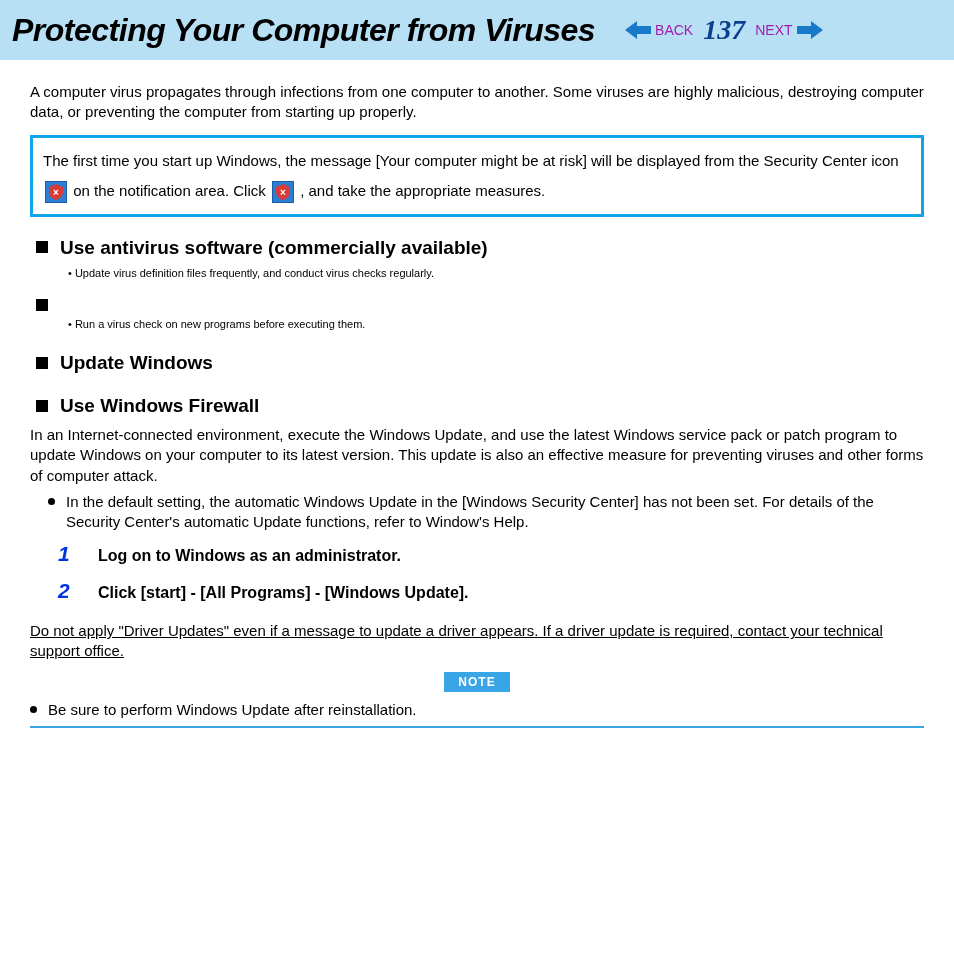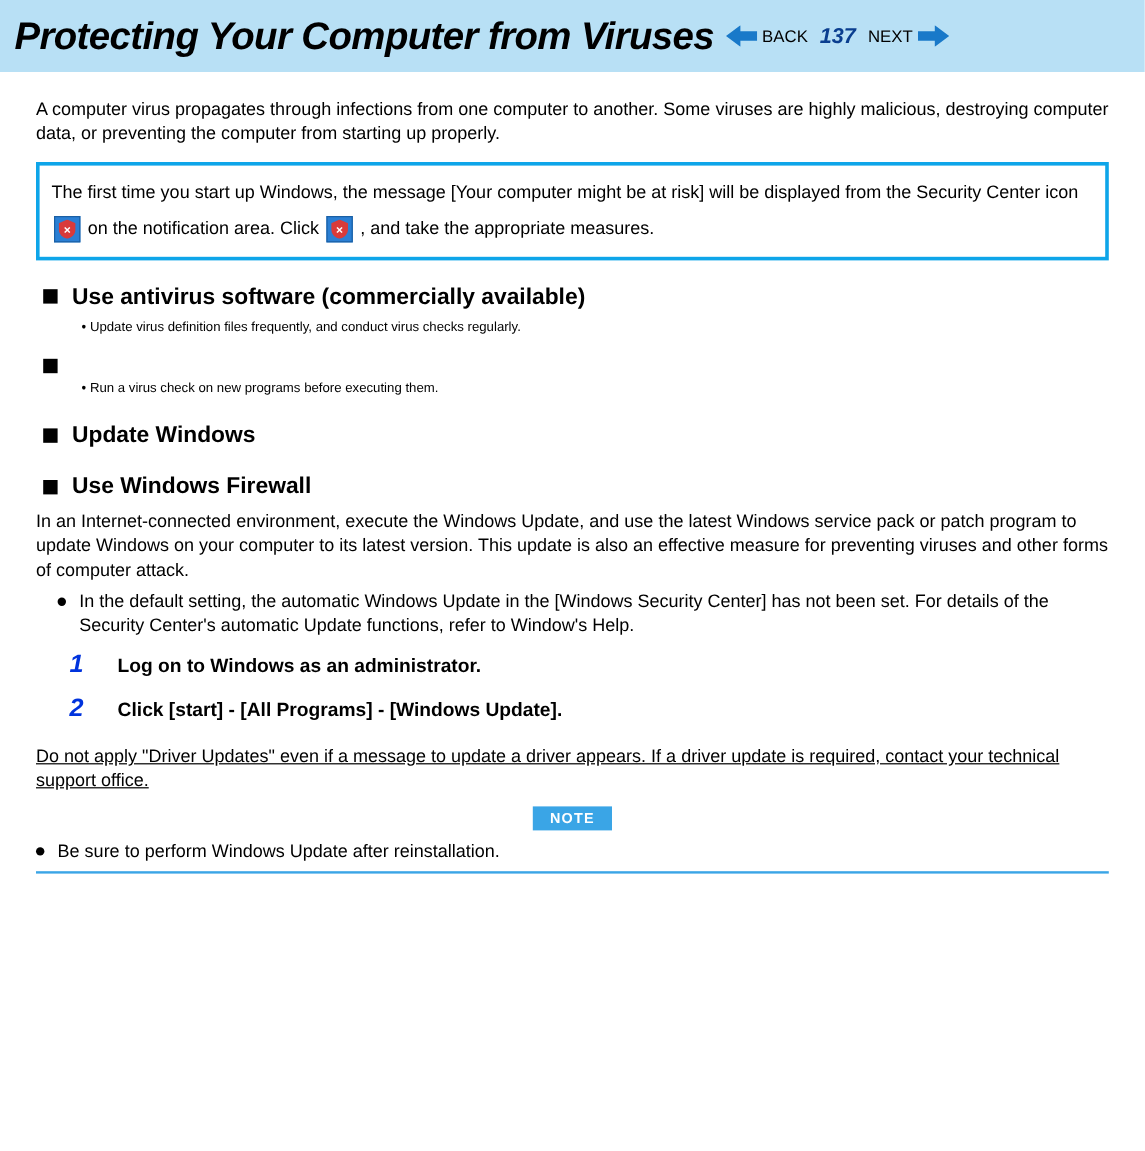--- a/index.html
+++ b/index.html
@@ -9,20 +9,21 @@
     background: #ffffff;
     width: 954px;
   }
   .header-bar {
     background: #b8e0f5;
     height: 60px;
     display: flex;
     align-items: center;
     padding: 0 12px;
     position: relative;
+    gap: 20px;
   }
   .page-title {
     font-size: 32px;
     font-weight: bold;
     font-style: italic;
     font-family: Arial, Helvetica, sans-serif;
     color: #000;
     margin: 0;
     letter-spacing: -0.5px;
     flex-shrink: 0;
@@ -31,32 +32,33 @@
     display: flex;
     align-items: center;
     margin-left: 10px;
   }
   .arrow-left, .arrow-right {
     display: inline-flex;
     align-items: center;
   }
   .arrow-left svg, .arrow-right svg { display:block; }
   .nav-label {
-    color: #000000;
+    color: #a21caf;
     font-size: 14px;
     font-family: Arial, sans-serif;
     margin: 0 4px;
     cursor: pointer;
   }
   .page-number {
     color: #0a3e8f;
-    font-size: 18px;
+    font-size: 28px;
     font-weight: bold;
     font-style: italic;
     margin: 0 6px;
+    font-family: Liberation Serif, serif;
   }
   .content {
     padding: 16px 30px 20px 30px;
     font-size: 15px;
     color: #000;
     line-height: 1.35;
   }
   .intro { margin: 6px 0 12px 0; }
   .info-box {
     border: 3px solid #0ea5e9;

